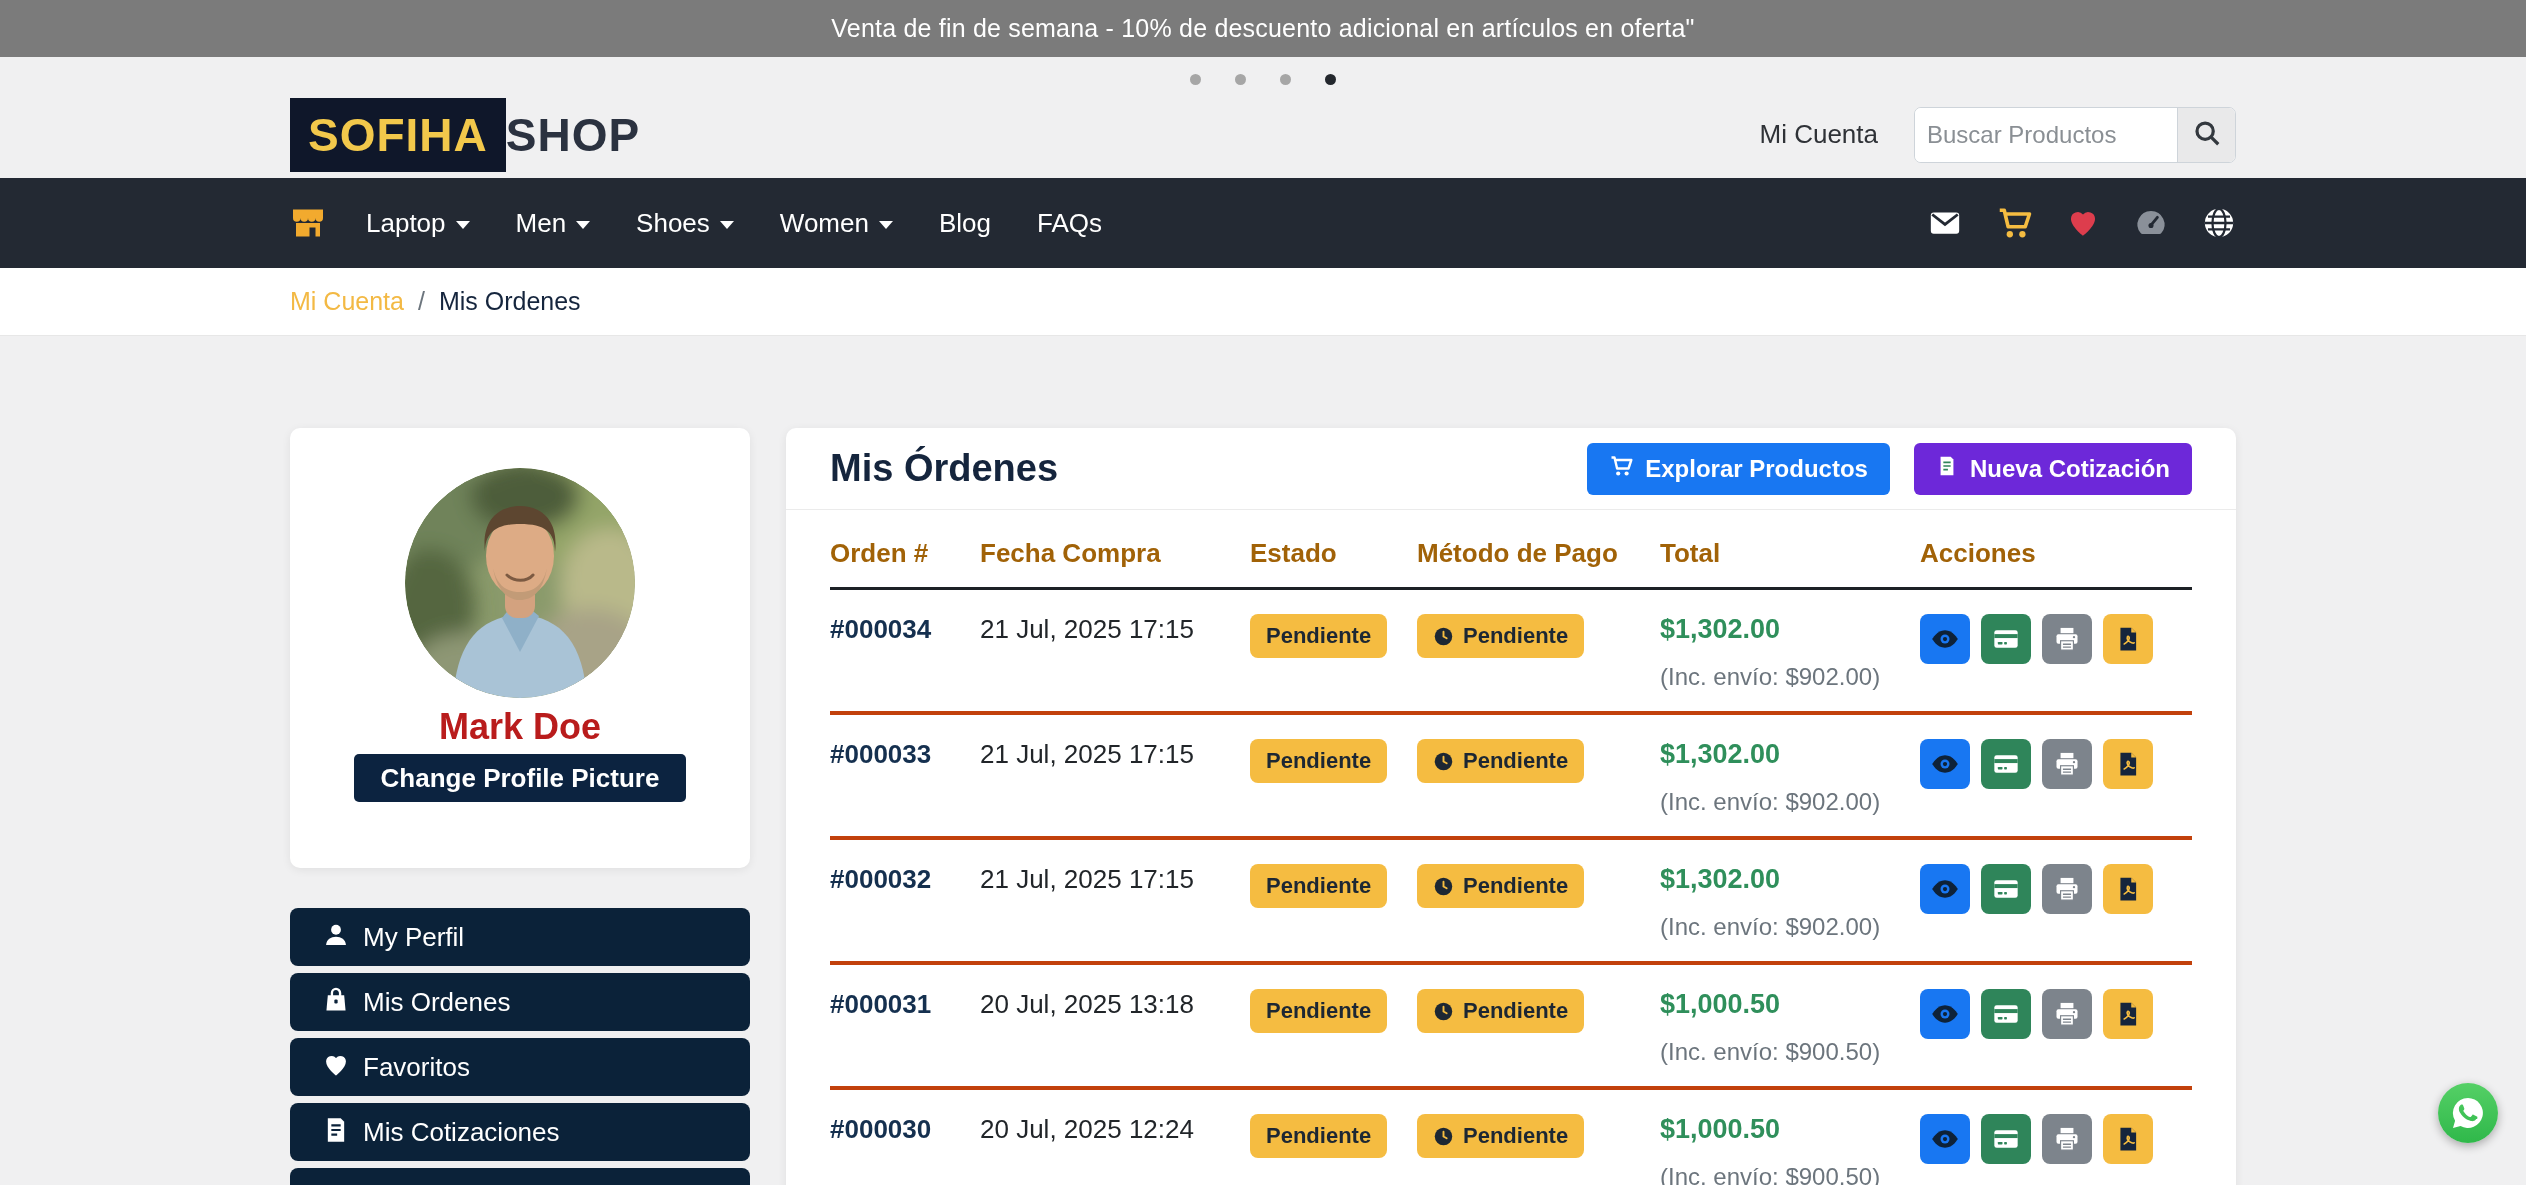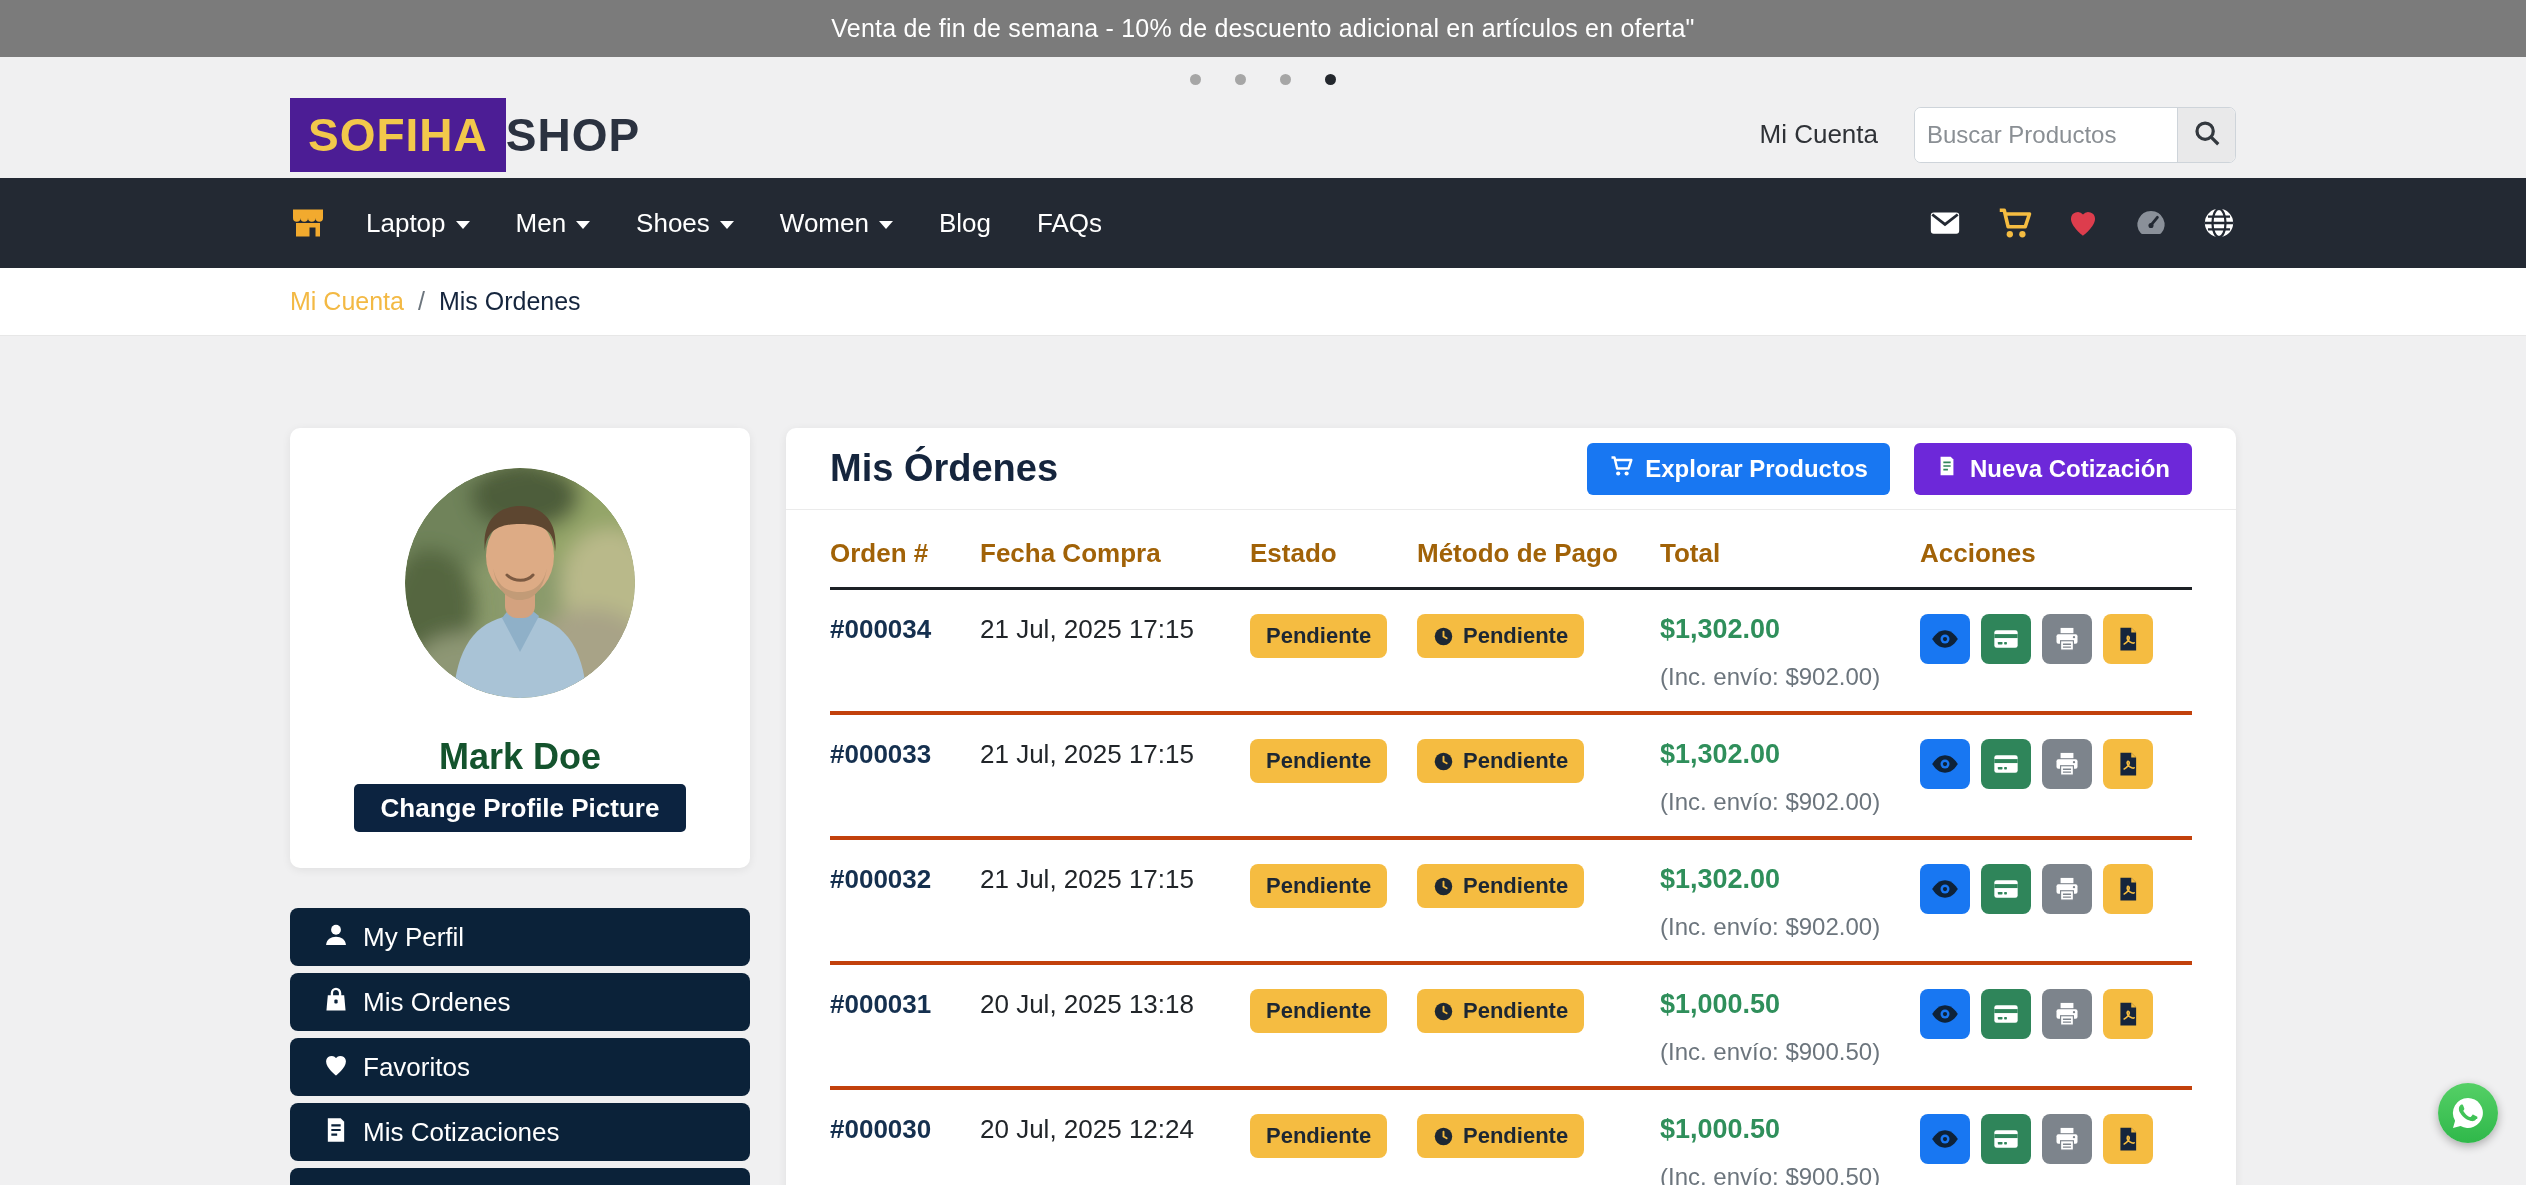--- a/index.html
+++ b/index.html
@@ -11,21 +11,21 @@
   .banner { height:57px; background:#7b7b7b; color:#ffffff; font-size:25px;
             display:flex; align-items:center; justify-content:center; letter-spacing:.2px; }
 
   
   .header { background:#f0f0f1; padding-top:10px; }
   .dots { display:flex; justify-content:center; gap:34px; height:24px; align-items:center; }
   .dot { width:11px; height:11px; border-radius:50%; background:#a6a6a6; cursor:pointer; }
   .dot.active { background:#23272d; }
   .header-row { height:87px; display:flex; align-items:center; justify-content:space-between; }
   .logo { display:flex; align-items:center; cursor:pointer; }
-  .logo-box { background:#4c1d95; padding:10px 18px; }
+  .logo-box { background:#0f172a; padding:10px 18px; }
   .logo-box span { color:#f2c84b; font-size:46px; font-weight:bold; letter-spacing:1px; }
   .logo-shop { color:#2b3240; font-size:46px; font-weight:bold; margin-left:0; letter-spacing:1px; }
   .header-right { display:flex; align-items:center; gap:36px; }
   .account-link { font-size:26px; color:#2f3237; cursor:pointer; }
   .search-group { display:flex; height:56px; border:1px solid #ced4da; border-radius:7px; overflow:hidden; background:#fff; }
   .search-input { border:none; outline:none; width:262px; padding:0 12px; font-size:24px; color:#000000;
                   font-family:"Liberation Sans", sans-serif; }
   .search-input::placeholder { color:#8a8f94; }
   .search-btn { width:58px; background:#e9e9ea; border:none; border-left:1px solid #ced4da;
                 display:flex; align-items:center; justify-content:center; cursor:pointer; }
@@ -49,21 +49,21 @@
   .bc-sep { color:#6c757d; }
   .bc-current { color:#15253d; }
 
   
   .main { display:flex; gap:36px; padding-top:92px; align-items:flex-start; }
   aside { width:460px; flex:0 0 460px; }
 
   .profile-card { background:#fff; border-radius:10px; box-shadow:0 2px 10px rgba(0,0,0,.07);
                   height:440px; padding-top:40px; text-align:center; }
   .avatar { width:230px; height:230px; border-radius:50%; margin:0 auto; overflow:hidden; }
-  .profile-name { font-size:36px; font-weight:bold; color:#14532d; margin-top:38px; }
+  .profile-name { font-size:36px; font-weight:bold; color:#b91c1c; margin-top:8px; }
   .change-pic-btn { margin-top:6px; width:332px; height:48px; background:#0c2340; color:#fff;
                     border:none; border-radius:5px; font-size:26px; font-weight:bold; cursor:pointer;
                     font-family:"Liberation Sans", sans-serif; }
 
   .side-menu { margin-top:40px; display:flex; flex-direction:column; gap:7px; }
   .side-item { background:#0b2239; border-radius:8px; height:58px; display:flex; align-items:center;
                padding-left:32px; gap:13px; cursor:pointer; }
   .side-item span.lbl { color:#ffffff; font-size:26px; }
 
   

